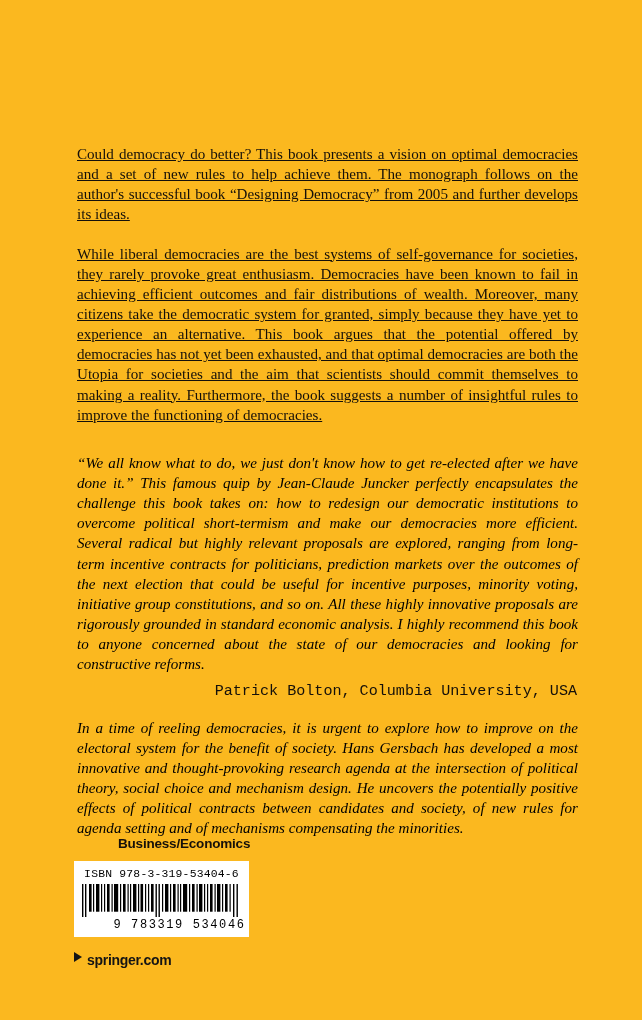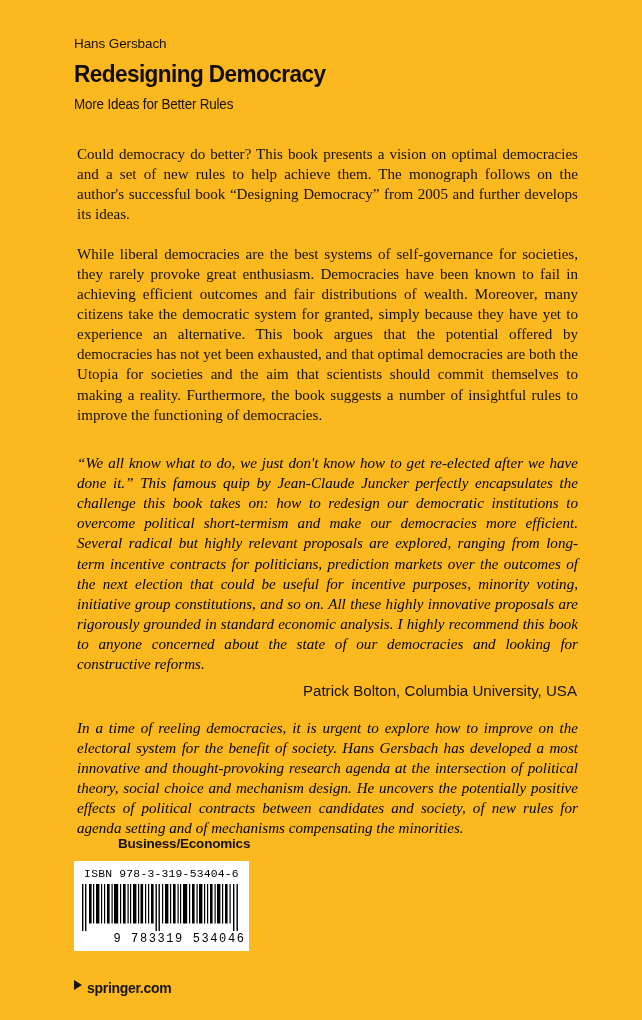--- a/index.html
+++ b/index.html
@@ -71,38 +71,39 @@
     width: 501px;
   }
   .para {
     font-family: "Liberation Serif", serif;
     font-size: 15.1px;
     line-height: 1.335;
     color: #15100a;
     text-align: justify;
     margin: 0 0 12px 0;
     hyphens: none;
+    text-decoration: underline;
   }
   .para:last-child { margin-bottom: 0; }
 
   .quote-block {
     margin: 0;
   }
   .quote-text {
     font-family: "Liberation Serif", serif;
     font-style: italic;
     font-size: 15.1px;
     line-height: 1.335;
     color: #000000;
     text-align: justify;
     margin: 0;
     hyphens: none;
   }
   .quote-attrib {
-    font-family: Liberation Sans, sans-serif;
+    font-family: Liberation Mono, monospace;
     font-style: normal;
     font-size: 15.1px;
     line-height: 1.335;
     color: #15100a;
     text-align: right;
     margin: 7px 0 0 0;
     padding-right: 1px;
   }
 
   .spacer-1 { height: 7px; }
@@ -120,21 +121,21 @@
     font-size: 13.5px;
     font-weight: 700;
     letter-spacing: -0.2px;
     color: #16100a;
     margin: 0 0 10px 0;
     padding-left: 44px;
   }
 
   .barcode-box {
     width: 175px;
-    height: 90px;
+    height: 76px;
     background: #ffffff;
     box-sizing: border-box;
     padding: 7px 8px 5px 8px;
     display: flex;
     flex-direction: column;
     align-items: center;
   }
   .isbn-line {
     font-family: "Liberation Mono", monospace;
     font-size: 11.4px;
@@ -153,21 +154,21 @@
     font-size: 12px;
     letter-spacing: 1.6px;
     color: #000;
     margin-top: 1px;
     white-space: nowrap;
     margin-left: 36px;
   }
 
   .springer-line {
     display: flex;
-    margin-top: 29px;
+    margin-top: 15px;
   }
   .tri {
     width: 0; height: 0;
     border-left: 8px solid #141414;
     border-top: 5px solid transparent;
     border-bottom: 5px solid transparent;
     margin-right: 5px;
   }
   .springer-text {
     font-family: "Liberation Sans", sans-serif;
@@ -175,25 +176,20 @@
     font-weight: 700;
     letter-spacing: -0.3px;
     color: #141414;
   }
 </style>
 </head>
 <body>
 
 <div class="cover">
 
-  <div class="header">
-    <p class="author-name">Hans Gersbach</p>
-    <h1 class="book-title">Redesigning Democracy</h1>
-    <p class="book-subtitle">More Ideas for Better Rules</p>
-  </div>
 
   <div class="blurb">
 
     <p class="para">Could democracy do better? This book presents a vision on optimal democracies and a set of new rules to help achieve them. The monograph follows on the author's successful book “Designing Democracy” from 2005 and further develops its ideas.</p>
 
     <div class="spacer-1"></div>
 
     <p class="para">While liberal democracies are the best systems of self-governance for societies, they rarely provoke great enthusiasm. Democracies have been known to fail in achieving efficient outcomes and fair distributions of wealth. Moreover, many citizens take the democratic system for granted, simply because they have yet to experience an alternative. This book argues that the potential offered by democracies has not yet been exhausted, and that optimal democracies are both the Utopia for societies and the aim that scientists should commit themselves to making a reality. Furthermore, the book suggests a number of insightful rules to improve the functioning of democracies.</p>
 
     <div class="spacer-2"></div>

